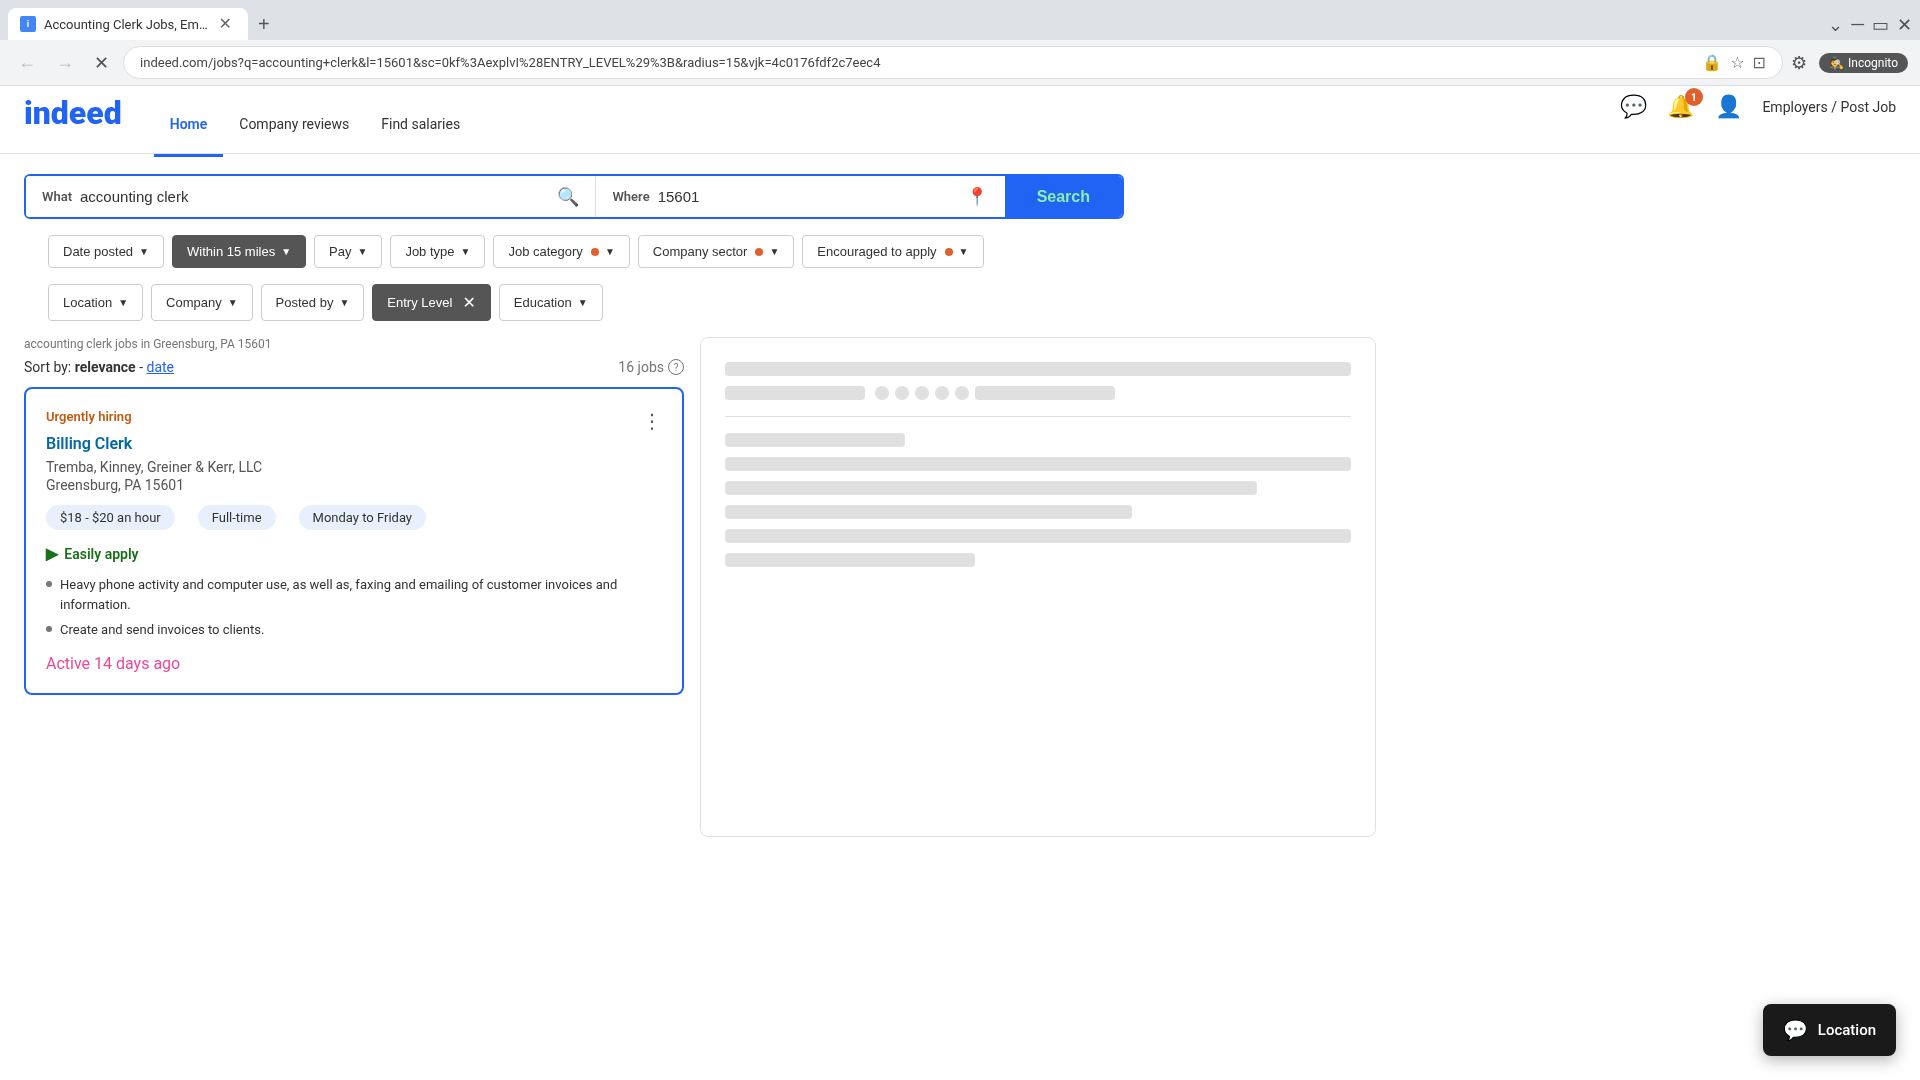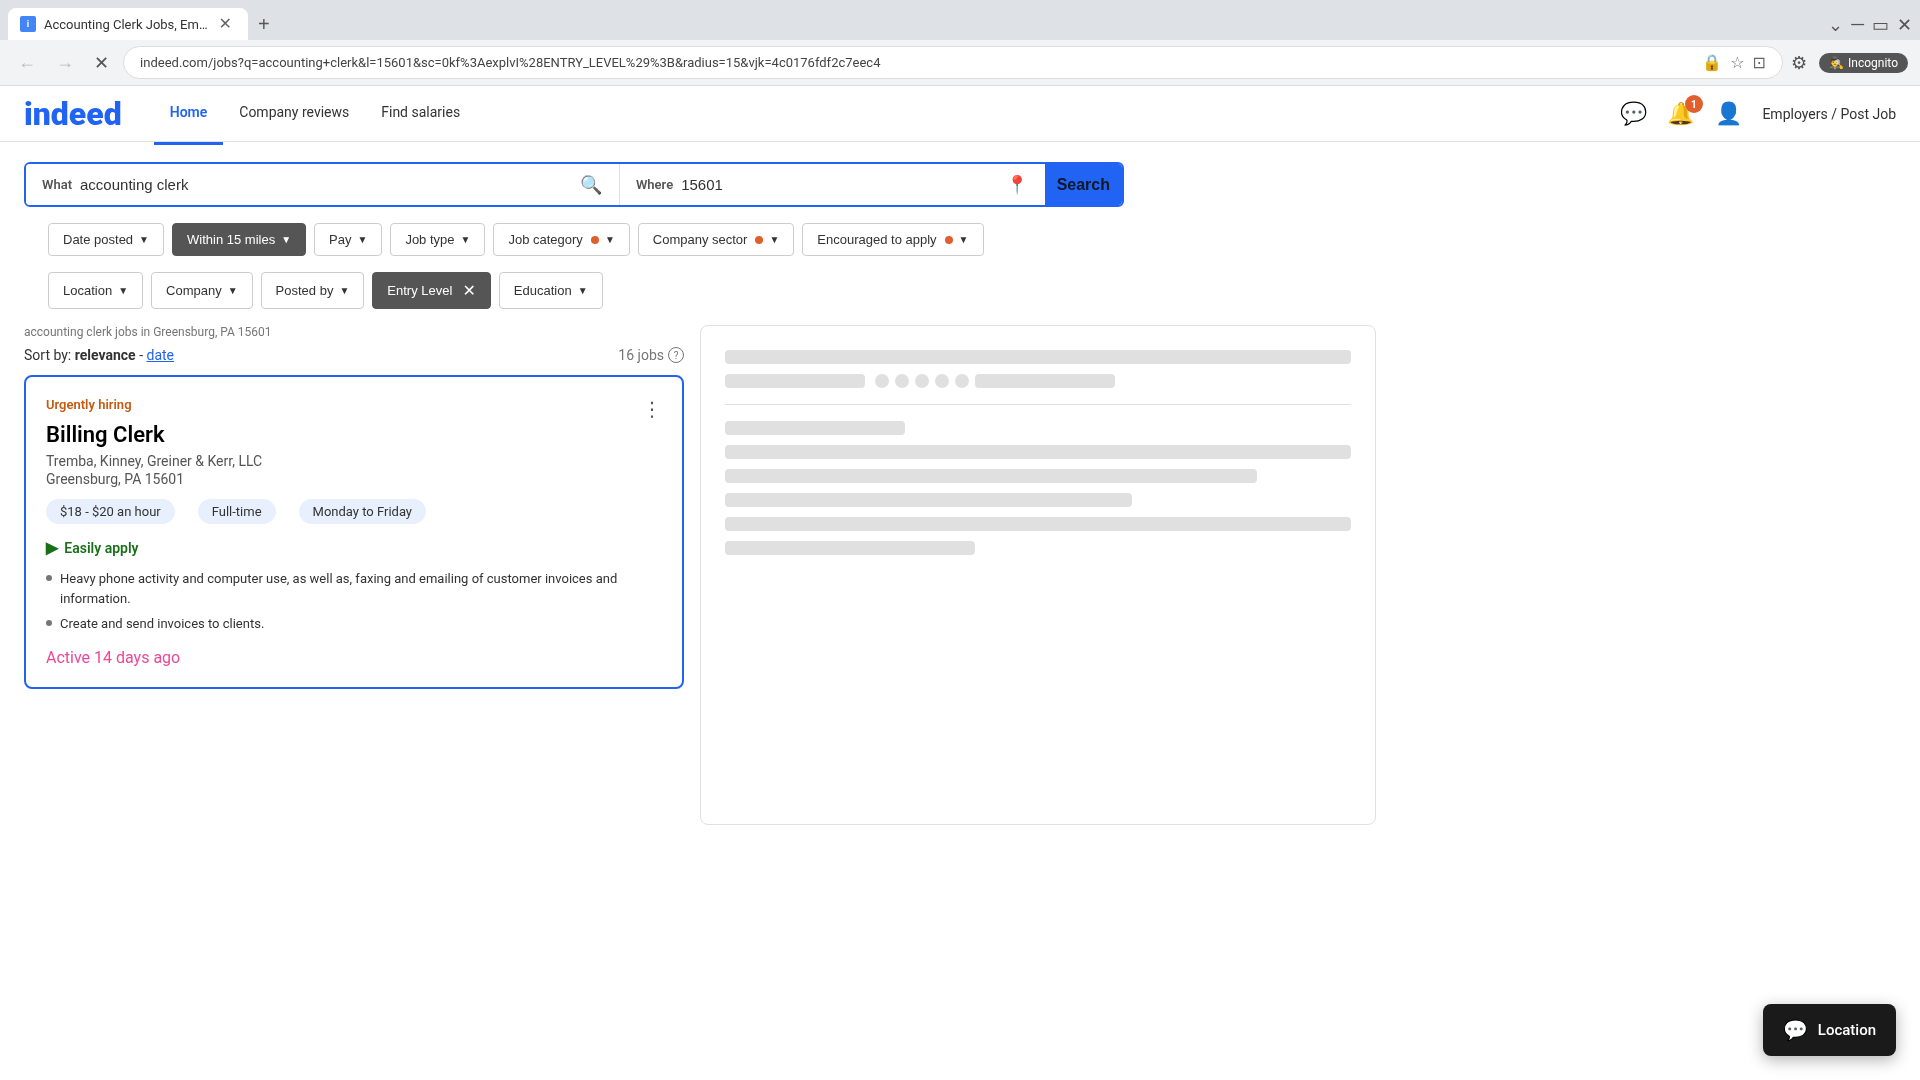--- a/index.html
+++ b/index.html
@@ -19,40 +19,40 @@
     .address-bar { display: flex; align-items: center; padding: 6px 12px; gap: 8px; background: #f1f3f4; }
     .nav-btn { background: none; border: none; font-size: 18px; color: #555; cursor: pointer; padding: 4px 6px; border-radius: 4px; }
     .nav-btn.disabled { color: #bbb; cursor: default; }
     .url-bar { flex: 1; background: #fff; border: 1px solid #ddd; border-radius: 20px; padding: 6px 16px; font-size: 13px; color: #333; display: flex; align-items: center; gap: 0; }
     .url-text { flex: 1; overflow: hidden; text-overflow: ellipsis; white-space: nowrap; color: #444; }
     .url-icons { display: flex; gap: 8px; color: #666; font-size: 16px; }
     .browser-right { display: flex; align-items: center; gap: 12px; font-size: 13px; color: #333; }
     .incognito-badge { background: #555; color: #fff; border-radius: 12px; padding: 3px 10px; font-size: 12px; display: flex; align-items: center; gap: 4px; }
 
     
-    .indeed-header { display: flex; align-items: center; padding: 8px 24px; border-bottom: 1px solid #e0e0e0; height: 56px; }
+    .indeed-header { display: flex; align-items: flex-start; padding: 8px 24px; border-bottom: 1px solid #e0e0e0; height: 68px; }
     .indeed-logo { color: #2164f3; font-size: 32px; font-weight: 900; margin-right: 32px; text-decoration: none; }
     .nav-links { display: flex; gap: 0; }
     .nav-link { padding: 22px 16px; font-size: 14px; color: #333; text-decoration: none; border-bottom: 3px solid transparent; cursor: pointer; }
     .nav-link.active { border-bottom: 3px solid #2164f3; color: #2164f3; font-weight: 600; }
     .header-right { margin-left: auto; display: flex; align-items: center; gap: 20px; }
     .icon-btn { position: relative; cursor: pointer; color: #555; font-size: 22px; }
     .badge { position: absolute; top: -6px; right: -8px; background: #e05f2c; color: white; border-radius: 50%; width: 18px; height: 18px; font-size: 10px; display: flex; align-items: center; justify-content: center; font-weight: bold; }
     .employers-link { font-size: 14px; color: #333; cursor: pointer; }
 
     
     .search-area { padding: 20px 24px 0; }
     .search-bar { display: flex; gap: 0; border: 2px solid #2164f3; border-radius: 6px; overflow: hidden; max-width: 1100px; }
     .search-input-group { display: flex; align-items: center; flex: 1; background: #fff; padding: 0 16px; border-right: 1px solid #e0e0e0; }
     .search-label { font-size: 13px; color: #555; font-weight: 600; margin-right: 8px; white-space: nowrap; }
     .search-input { border: none; outline: none; font-size: 15px; color: #333; flex: 1; padding: 12px 0; }
     .search-icon { color: #888; font-size: 18px; cursor: pointer; }
     .search-where { display: flex; align-items: center; flex: 0.7; background: #fff; padding: 0 16px; }
     .location-icon { color: #888; font-size: 18px; margin-left: auto; cursor: pointer; }
-    .search-btn { background: #2164f3; color: #0f172a; border: none; padding: 0 12px; font-size: 16px; font-weight: 600; cursor: pointer; white-space: nowrap; }
+    .search-btn { background: #2164f3; color: #86efac; border: none; padding: 0 32px; font-size: 16px; font-weight: 600; cursor: pointer; white-space: nowrap; }
 
     
     .filters { display: flex; flex-wrap: wrap; gap: 8px; padding: 16px 24px 0; max-width: 1100px; }
     .filter-btn { display: flex; align-items: center; gap: 6px; border: 1px solid #ccc; border-radius: 4px; padding: 8px 14px; font-size: 13px; color: #333; background: #fff; cursor: pointer; white-space: nowrap; }
     .filter-btn.active { background: #555; color: #fff; border-color: #555; }
     .filter-btn .dot { width: 8px; height: 8px; background: #e05f2c; border-radius: 50%; margin-left: 2px; }
     .filter-btn .chevron { font-size: 10px; }
     .filter-close { font-size: 16px; color: #fff; cursor: pointer; margin-left: 4px; }
 
     
@@ -65,21 +65,21 @@
     .sort-text { font-size: 14px; color: #333; }
     .sort-text .bold { font-weight: 700; }
     .sort-text .link { color: #2164f3; cursor: pointer; text-decoration: underline; }
     .jobs-count { font-size: 14px; color: #767676; display: flex; align-items: center; gap: 4px; }
     .info-icon { width: 16px; height: 16px; border: 1px solid #767676; border-radius: 50%; display: inline-flex; align-items: center; justify-content: center; font-size: 10px; color: #767676; cursor: pointer; }
 
     
     .job-card { border: 2px solid #2164f3; border-radius: 8px; padding: 20px; background: #fff; margin-bottom: 12px; }
     .urgent-badge { color: #c55a11; font-size: 13px; font-weight: 600; margin-bottom: 10px; }
     .card-menu { float: right; color: #555; font-size: 20px; cursor: pointer; }
-    .job-title { font-size: 22px; font-weight: 600; color: #000000; margin-bottom: 6px; }
+    .job-title { font-size: 16px; font-weight: 600; color: #0369a1; margin-bottom: 6px; }
     .company-name { font-size: 14px; color: #555; margin-bottom: 2px; }
     .job-location { font-size: 14px; color: #555; margin-bottom: 12px; }
     .job-tags { display: flex; flex-wrap: wrap; gap: 23px; margin-bottom: 14px; }
     .tag { background: #e8f0fe; color: #333; border-radius: 20px; padding: 5px 14px; font-size: 13px; }
     .easy-apply { display: flex; align-items: center; gap: 6px; color: #1a6f1a; font-size: 14px; font-weight: 600; margin-bottom: 12px; }
     .easy-apply-icon { color: #1a6f1a; font-size: 16px; }
     .job-bullets { list-style: none; padding: 0; }
     .job-bullets li { display: flex; align-items: flex-start; gap: 8px; font-size: 13px; color: #333; margin-bottom: 6px; line-height: 1.5; }
     .bullet-dot { width: 6px; height: 6px; background: #767676; border-radius: 50%; margin-top: 6px; flex-shrink: 0; }
     .job-active { font-size: 16px; color: #ec4899; margin-top: 14px; }

